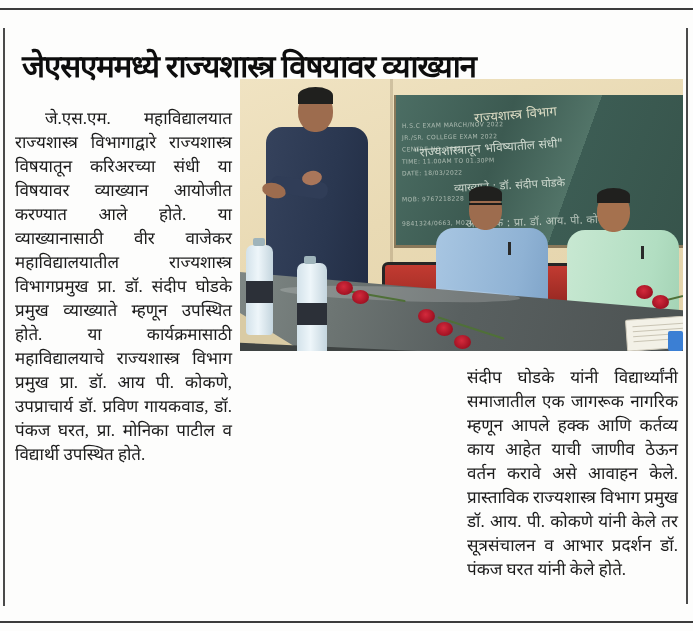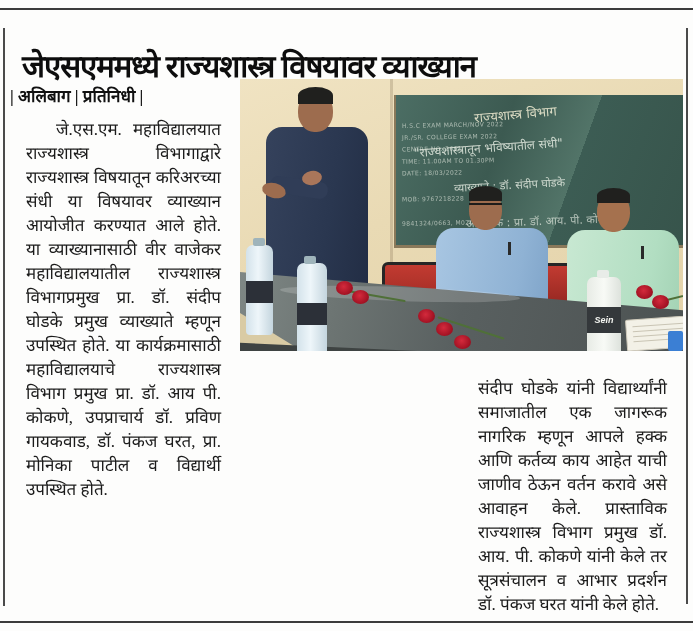--- a/index.html
+++ b/index.html
@@ -4,21 +4,21 @@
 <style>
   html,body{margin:0;padding:0;}
   .page{position:relative;width:693px;height:631px;background:#fdfdfc;overflow:hidden;
         font-family:"Liberation Serif","DejaVu Serif",serif;color:#161616;}
   .rule-h{position:absolute;left:0;width:693px;height:2px;background:#3c3c3c;}
   .rule-v{position:absolute;width:2px;background:#4a4a4a;}
   .headline{position:absolute;left:14px;top:22px;width:668px;font-size:31px;line-height:48px;
             font-weight:700;letter-spacing:-1px;white-space:nowrap;color:#0d0d0d;margin-left:8px;}
   .byline{position:absolute;left:10px;top:84px;font-size:17px;font-weight:700;color:#111;}
   .col{position:absolute;font-size:17px;line-height:24px;text-align:justify;color:#1b1b1b;}
-  .col p{margin:16px;}
+  .col p{margin:5px;}
   .col p.indent{text-indent:30px;}
   .col-left{left:10px;top:102px;width:227px;height:506px;}
   .col-mid{left:246px;top:361px;width:208px;height:247px;}
   .col-right{left:462px;top:361px;width:221px;height:247px;}
 
   
   .photo{position:absolute;left:240px;top:79px;width:443px;height:272px;overflow:hidden;
          background:linear-gradient(160deg,#f0e3c2 0%,#e9dab4 45%,#e3d2a9 100%);}
   .photo *{position:absolute;}
   .wall-corner{left:150px;top:0;width:3px;height:200px;background:rgba(120,100,70,.25);}
@@ -88,21 +88,20 @@
 <body>
 
 <div class="page">
 
   <div class="rule-h" style="top:8px"></div>
   <div class="rule-v" style="left:3px;top:28px;height:578px"></div>
   <div class="rule-v" style="left:686px;top:28px;height:576px"></div>
   <div class="rule-h" style="top:621px"></div>
 
   <h1 class="headline">जेएसएममध्ये राज्यशास्त्र विषयावर व्याख्यान</h1>
-  <div class="byline">| अलिबाग | प्रतिनिधी |</div>
 
   <div class="col col-left">
     <p class="indent">जे.एस.एम. महाविद्यालयात राज्यशास्त्र विभागाद्वारे राज्यशास्त्र विषयातून करिअरच्या संधी या विषयावर व्याख्यान आयोजीत करण्यात आले होते. या व्याख्यानासाठी वीर वाजेकर महाविद्यालयातील राज्यशास्त्र विभागप्रमुख प्रा. डॉ. संदीप घोडके प्रमुख व्याख्याते म्हणून उपस्थित होते. या कार्यक्रमासाठी महाविद्यालयाचे राज्यशास्त्र विभाग प्रमुख प्रा. डॉ. आय पी. कोकणे, उपप्राचार्य डॉ. प्रविण गायकवाड, डॉ. पंकज घरत, प्रा. मोनिका पाटील व विद्यार्थी उपस्थित होते.</p>
   </div>
 
   <div class="photo">
     <div class="wall-corner"></div>
 
     <div class="board">
       <div class="chalk chalk-title">राज्यशास्त्र विभाग</div>
@@ -147,24 +146,20 @@
     <div class="table-front"></div>
 
     <div class="bottle bottle1">
         <div class="cap"></div>
         <div class="label"></div>
       </div>
     <div class="bottle bottle2">
         <div class="cap"></div>
         <div class="label"></div>
       </div>
-    <div class="bottle bottle3">
-      <div class="cap"></div>
-      <div class="label">Sein</div>
-    </div>
 
     <div class="papers"></div>
 
     <div class="stem" style="left:106px;top:216px;width:60px;transform:rotate(10deg)"></div>
     <div class="rose" style="left:96px;top:202px"></div>
     <div class="rose" style="left:112px;top:211px"></div>
     <div class="stem" style="left:196px;top:248px;width:70px;transform:rotate(18deg)"></div>
     <div class="rose" style="left:178px;top:230px"></div>
     <div class="rose" style="left:196px;top:243px"></div>
     <div class="rose" style="left:214px;top:256px"></div>

